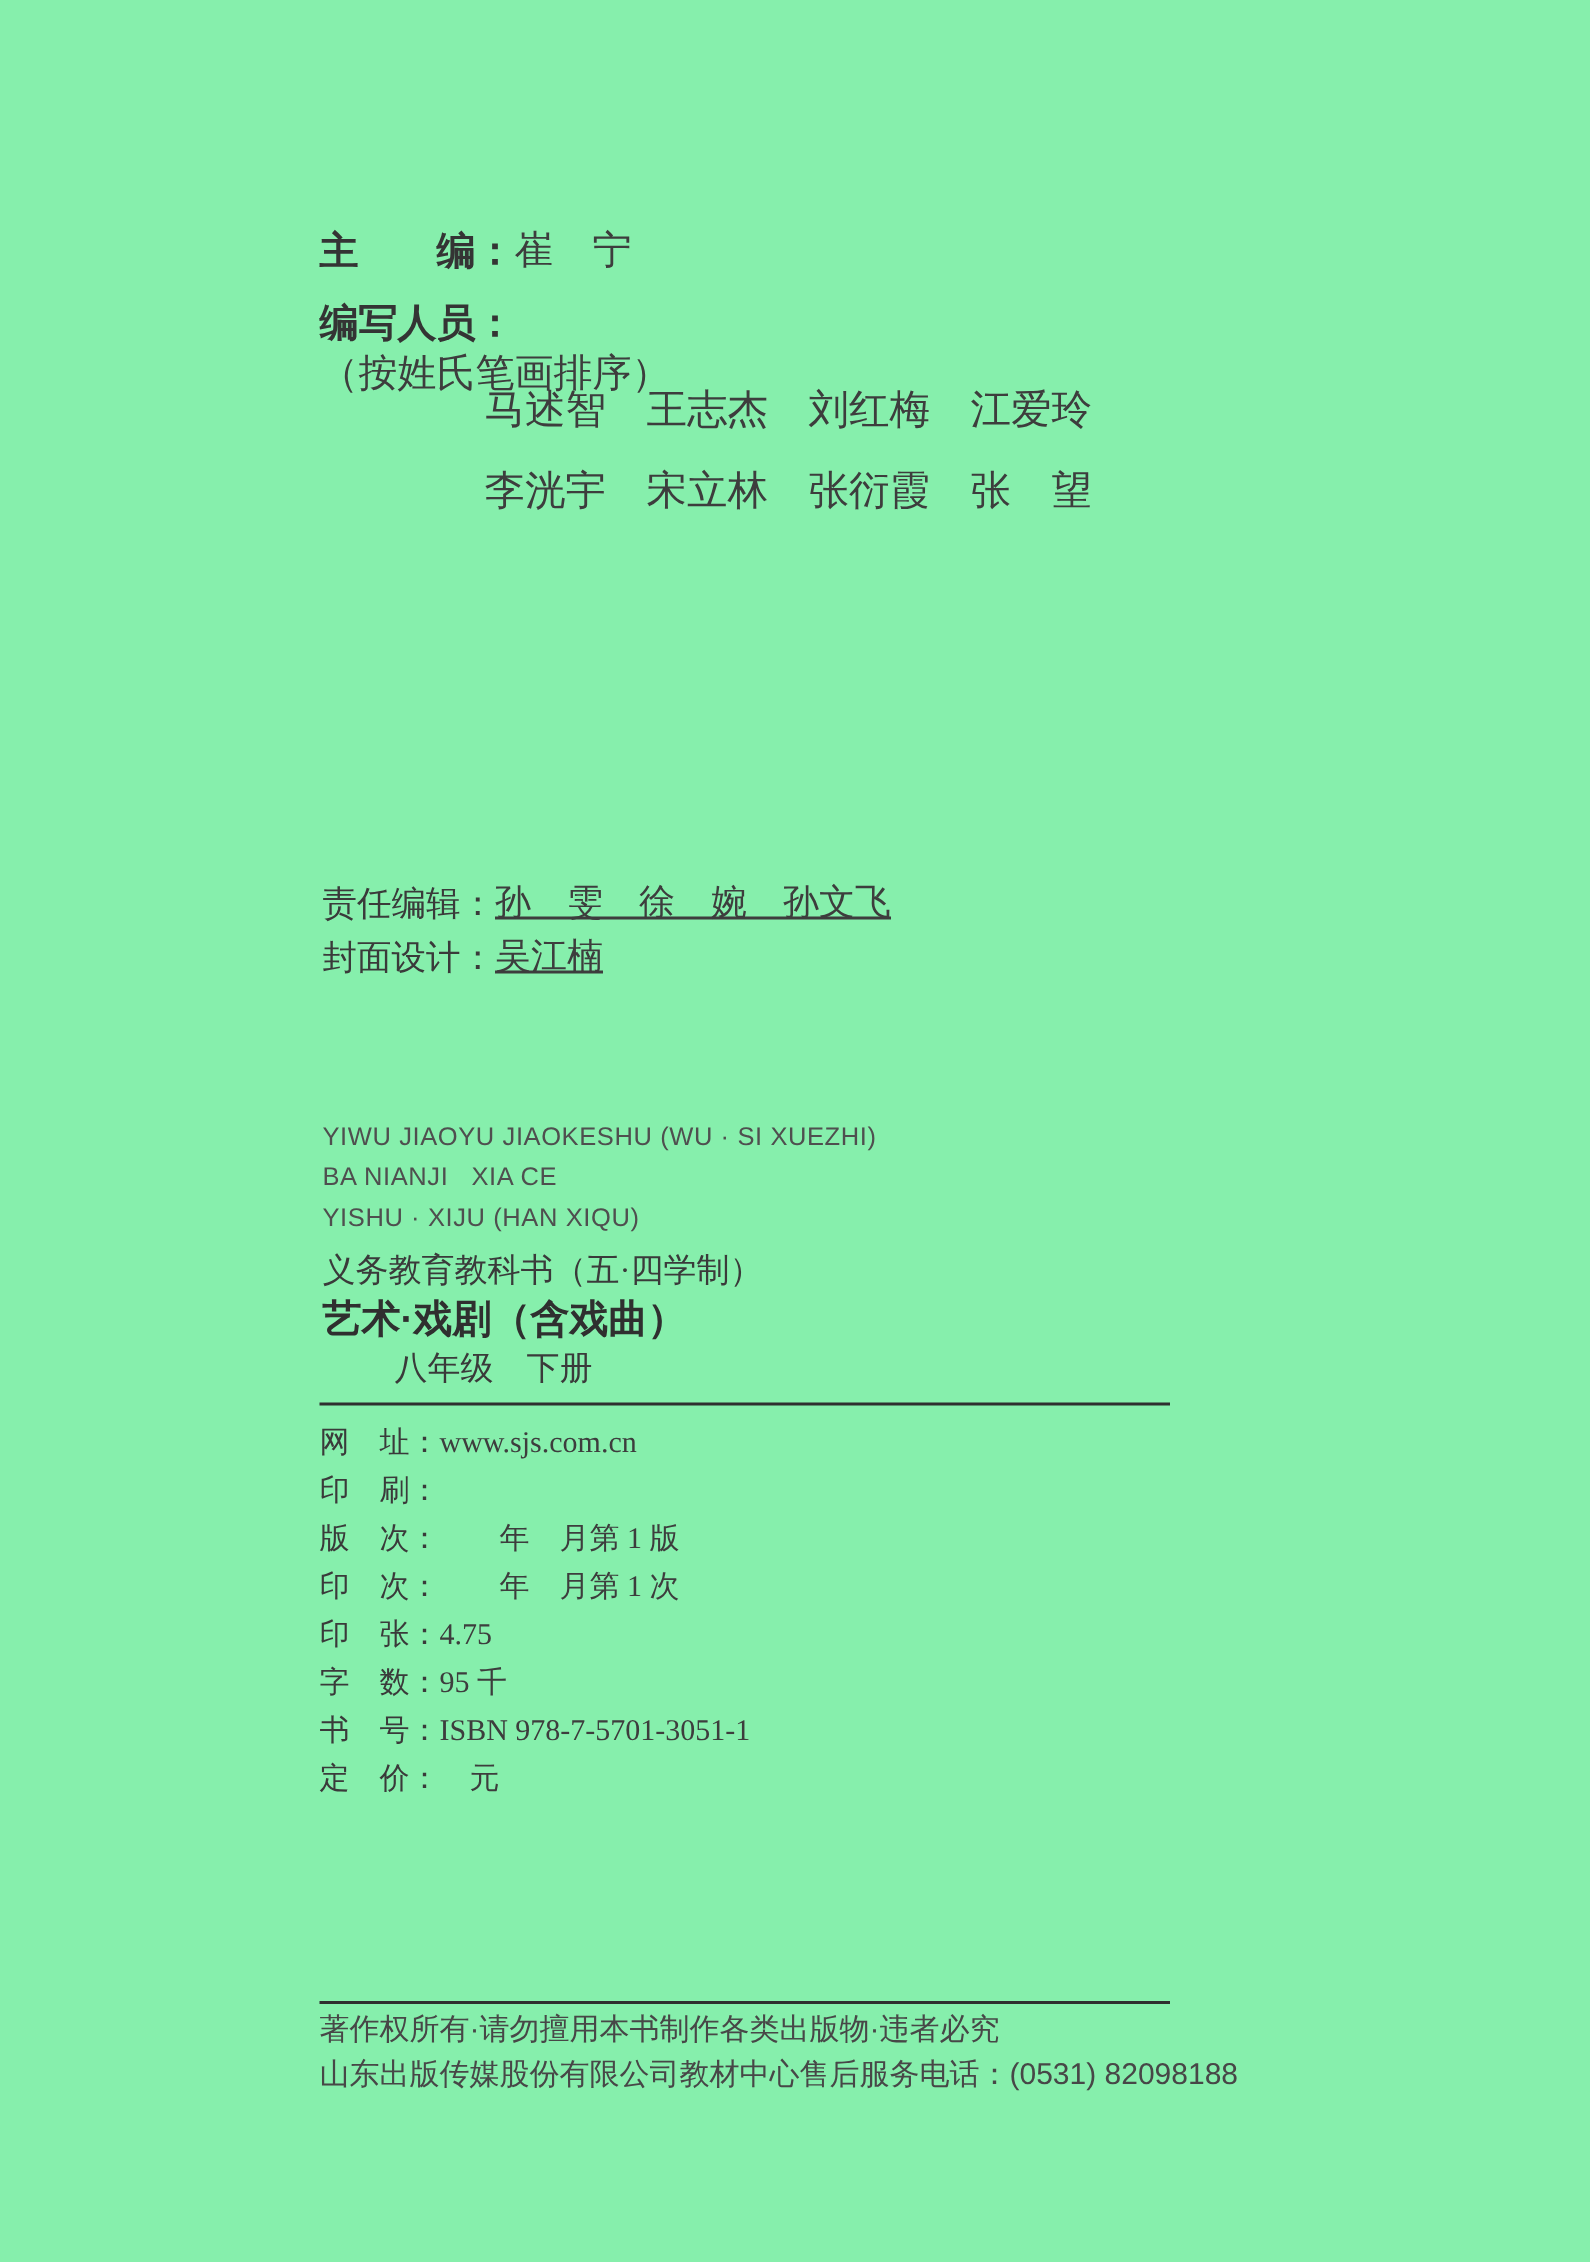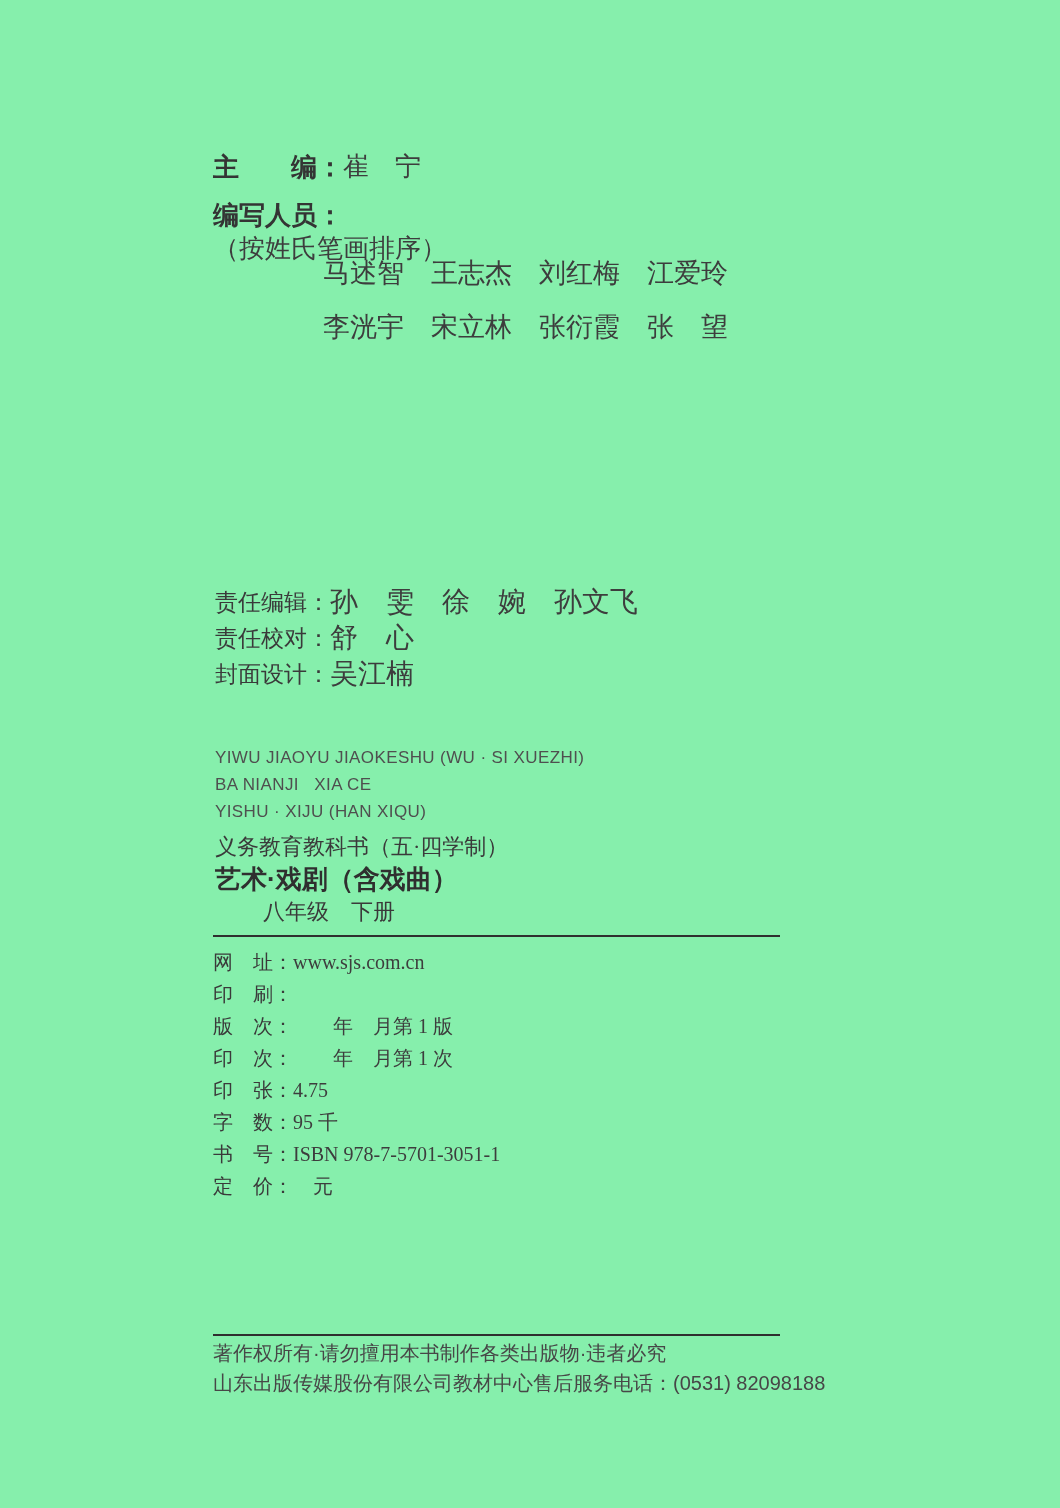--- a/index.html
+++ b/index.html
@@ -25,21 +25,21 @@
   .editors .row + .row { margin-top: 14px; flex-direction: column; }
   .editors .lbl { font-size: 26px; color: #343434; }
   .editors .val { font-size: 26px; color: #3d3d3d; }
   .team-rows { left: 323px; top: 246px; }
   .team-rows .name-row { font-size: 27px; line-height: 54px; white-space: pre; color: #3d3d3d; }
 
   
   .staff { left: 215px; top: 536px; margin-top: 48px; }
   .staff .row { display: flex; white-space: pre; line-height: 36px; }
   .staff .lbl { font-size: 23px; color: #3a3a3a; }
-  .staff .val { font-size: 28px; color: #3d3d3d; }
+  .staff .val { font-size: 24px; color: #3d3d3d; text-decoration: underline; }
 
   
   .pinyin { left: 215px; top: 744px; color: #4f4f4f; }
   .pinyin .pline { font-size: 17px; line-height: 27px; white-space: pre; letter-spacing: 0.4px; }
 
   
   .series-title { left: 215px; top: 833px; font-size: 22px; line-height: 28px; color: #3a3a3a; }
   .book-title   { left: 215px; top: 864px; font-size: 26px; line-height: 30px; color: #2f2f2f; }
   .grade-line   { left: 215px; top: 898px; font-size: 22px; line-height: 28px; color: #3a3a3a; margin-left: 48px; }
 
@@ -74,23 +74,20 @@
   </section>
 
   <section class="abs team-rows songkai">
     <div class="name-row">马述智　王志杰　刘红梅　江爱玲</div>
     <div class="name-row">李洸宇　宋立林　张衍霞　张　望</div>
   </section>
 
   <section class="abs staff">
     <div class="row">
       <span class="lbl heiti">责任编辑：</span><span class="val songkai">孙　雯　徐　婉　孙文飞</span>
-    </div>
-    <div class="row">
-      <span class="lbl heiti">责任校对：</span><span class="val songkai">舒　心</span>
     </div>
     <div class="row">
       <span class="lbl heiti">封面设计：</span><span class="val songkai">吴江楠</span>
     </div>
   </section>
 
   <section class="abs pinyin heiti">
     <div class="pline">YIWU JIAOYU JIAOKESHU (WU · SI XUEZHI)</div>
     <div class="pline">BA NIANJI   XIA CE</div>
     <div class="pline">YISHU · XIJU (HAN XIQU)</div>

